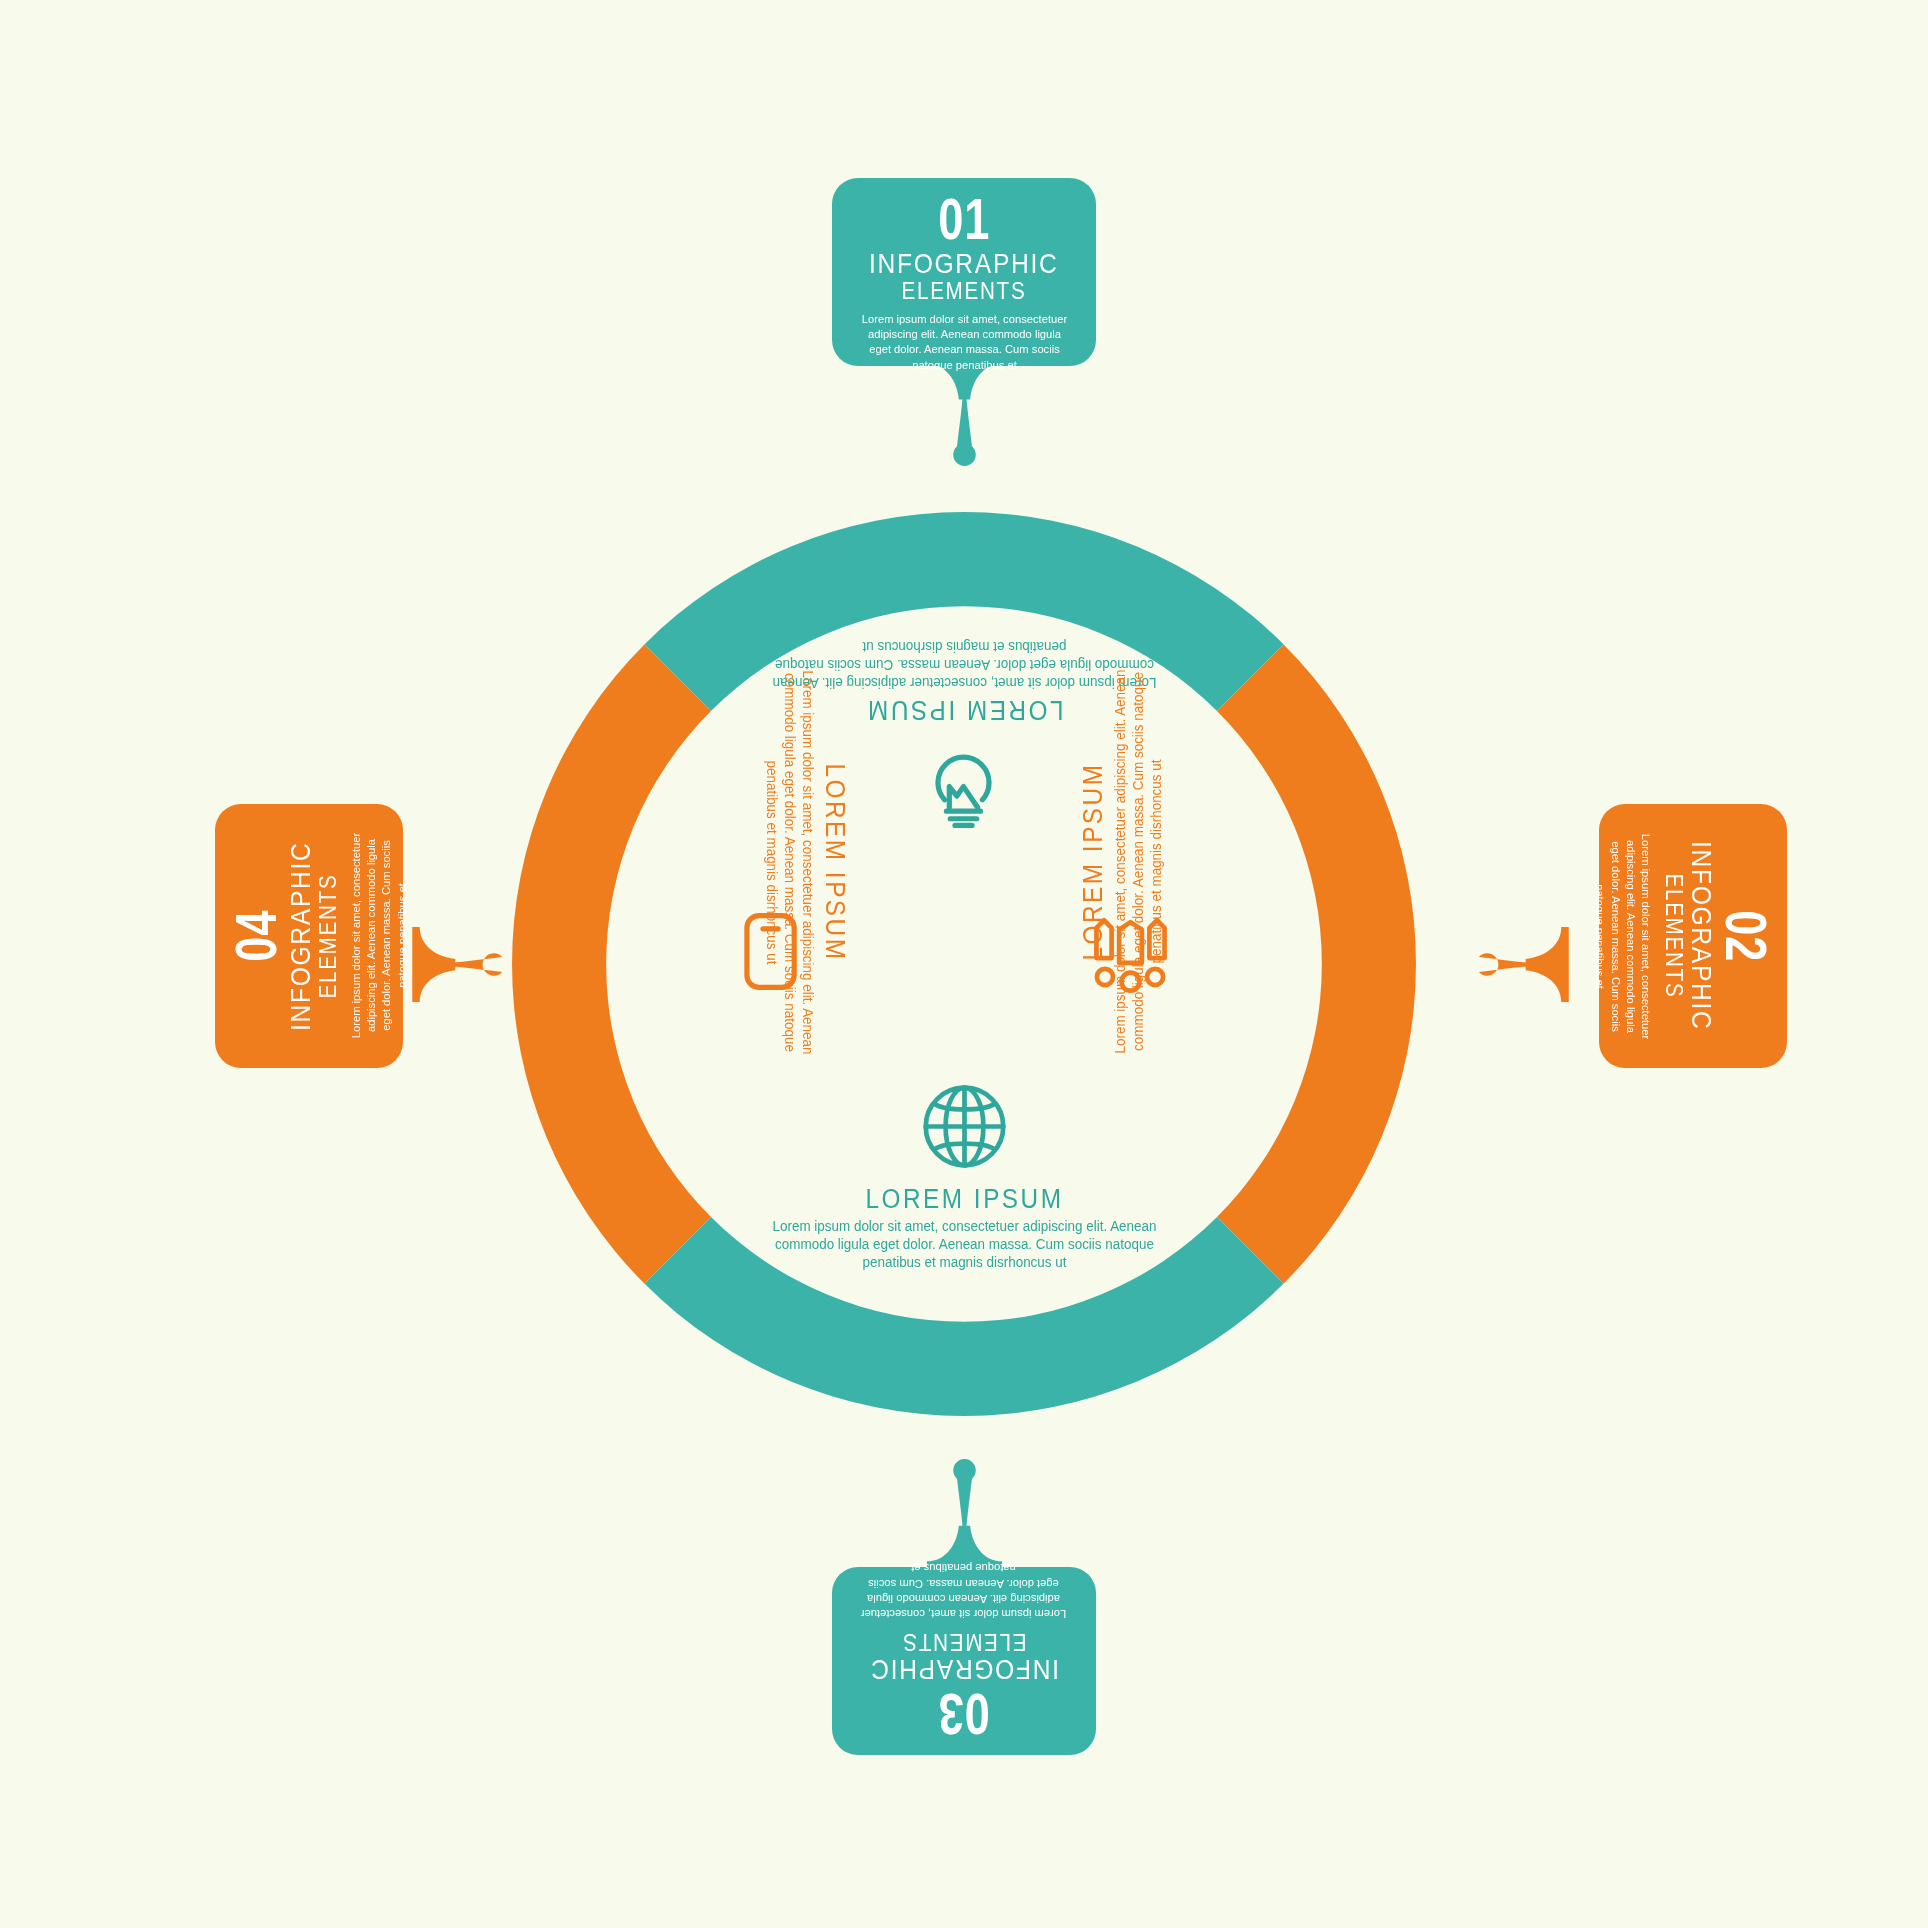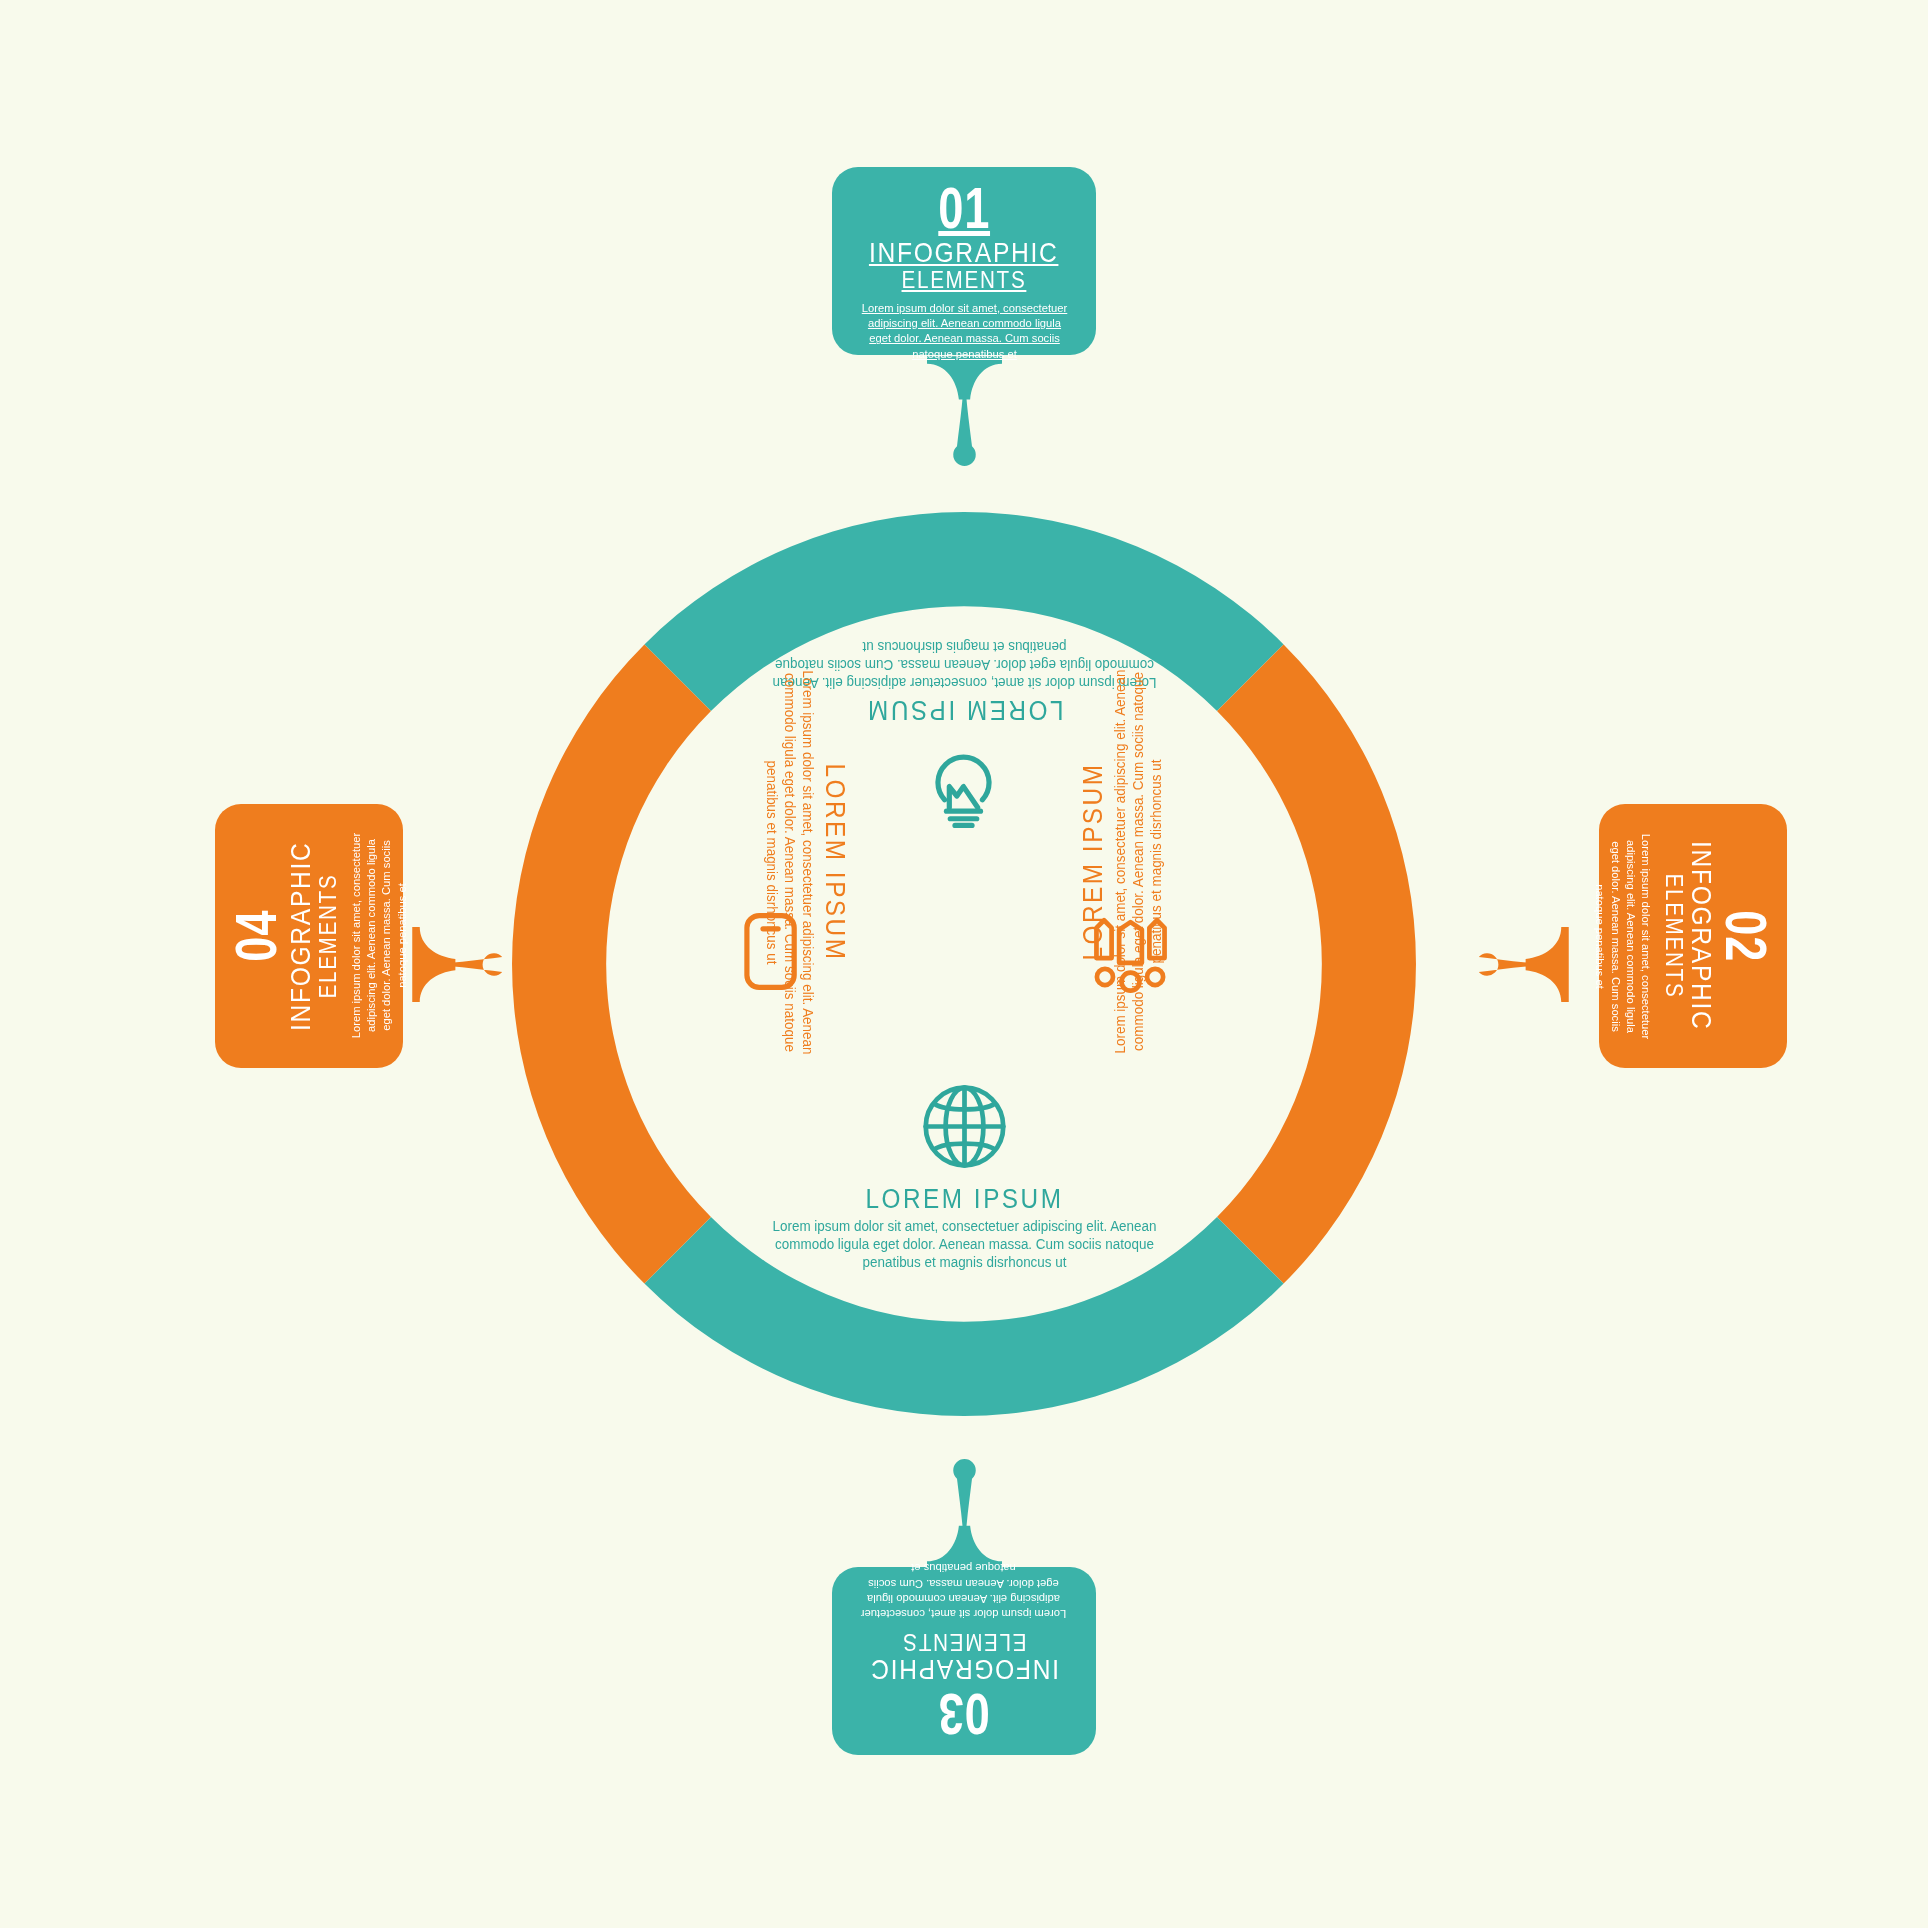--- a/index.html
+++ b/index.html
@@ -64,21 +64,21 @@
   }
   .card-body {
     font-size: 11.8px;
     line-height: 1.30;
     margin-top: 8.5px;
     max-width: 217px;
     transform: scaleX(0.95);
   }
 
   
-  #card-01 { left: 832px;  top: 167px; text-decoration: underline;  }
+  #card-01 { left: 832px;  top: 178px;  }
   #card-02 { left: 1561px; top: 842px;  transform: rotate(90deg); }
   #card-03 { left: 832px;  top: 1567px; transform: rotate(180deg); }
   #card-04 { left: 177px;  top: 842px;  transform: rotate(270deg); }
 
   
   .stem { position: absolute; }
   #stem-01 { left: 927px; top: 356px;  }
   #stem-02 { left: 1441px; top: 927px; }
   #stem-03 { left: 927px; top: 1441px; }
   #stem-04 { left: 412px; top: 927px;  }

